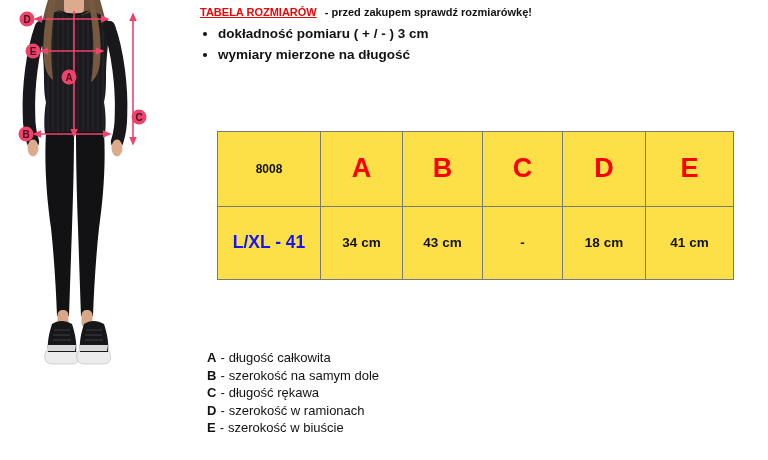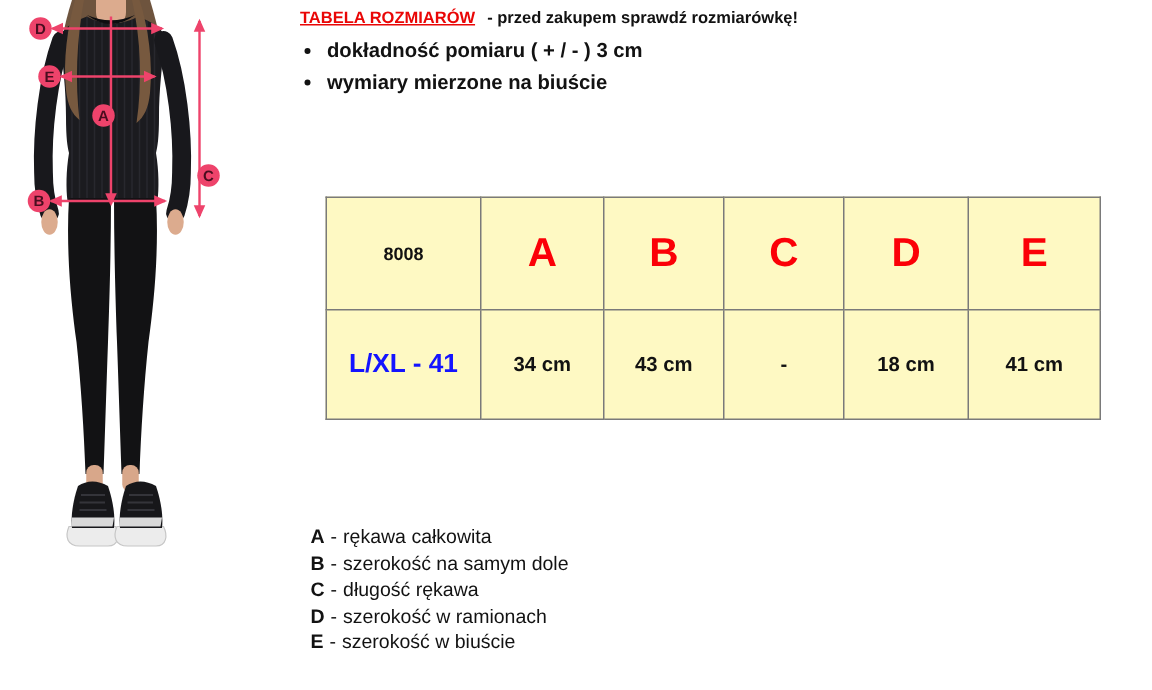--- a/index.html
+++ b/index.html
@@ -12,21 +12,21 @@
   
   .headline{position:absolute;left:200px;top:6px;font-size:11px;font-weight:bold;white-space:nowrap;}
   .headline .t{color:#e90606;text-decoration:underline;}
   .headline .s{color:#121212;margin-left:5px;}
   .bullets{position:absolute;left:197px;top:26px;margin:0;padding:0 0 0 21px;
     font-size:13.5px;font-weight:bold;color:#121212;}
   .bullets li{margin:0 0 5px 0;line-height:16px;}
   
   table.size{
     position:absolute;left:217px;top:131px;width:516px;height:149px;
-    border-collapse:collapse;table-layout:fixed;text-align:center;background:#fef9c3;
+    border-collapse:collapse;table-layout:fixed;text-align:center;background:#fde047;
   }
   table.size td{border:1.5px solid #7a7a7a;vertical-align:middle;padding:0;}
   tr.hdr{height:50px;}
   tr.r{height:49px;}
   .code{font-size:12px;font-weight:bold;color:#121212;}
   .cl{font-size:27px;font-weight:bold;color:#fb0007;}
   .rowlab{font-size:17.5px;font-weight:bold;color:#1414ff;}
   .val{font-size:13.5px;font-weight:bold;color:#121212;}
   
   .legend{position:absolute;left:207px;top:351px;font-size:13px;color:#121212;}
@@ -152,21 +152,21 @@
     </svg>
   </div>
 
   <div class="headline">
     <span class="t">TABELA ROZMIARÓW</span>
     <span class="s">- przed zakupem sprawdź rozmiarówkę!</span>
   </div>
 
   <ul class="bullets">
     <li>dokładność pomiaru ( + / - ) 3 cm</li>
-    <li>wymiary mierzone na biuście</li>
+    <li>wymiary mierzone na długość</li>
   </ul>
 
   <table class="size">
     <colgroup>
       <col style="width:103px">
         <col style="width:82px">
         <col style="width:80px">
       <col style="width:80px">
         <col style="width:83px">
         <col style="width:88px">
@@ -186,21 +186,21 @@
         <td class="val">43 cm</td>
         <td class="val">-</td>
         <td class="val">18 cm</td>
         <td class="val">41 cm</td>
       </tr>
     </tbody>
   </table>
 
   <div class="legend">
     <div class="row">
-      <span class="k">A</span><span class="sep">-</span><span>rękawa całkowita</span>
+      <span class="k">A</span><span class="sep">-</span><span>długość całkowita</span>
     </div>
     <div class="row">
       <span class="k">B</span><span class="sep">-</span><span>szerokość na samym dole</span>
     </div>
     <div class="row">
       <span class="k">C</span><span class="sep">-</span><span>długość rękawa</span>
     </div>
     <div class="row">
       <span class="k">D</span><span class="sep">-</span><span>szerokość w ramionach</span>
     </div>

